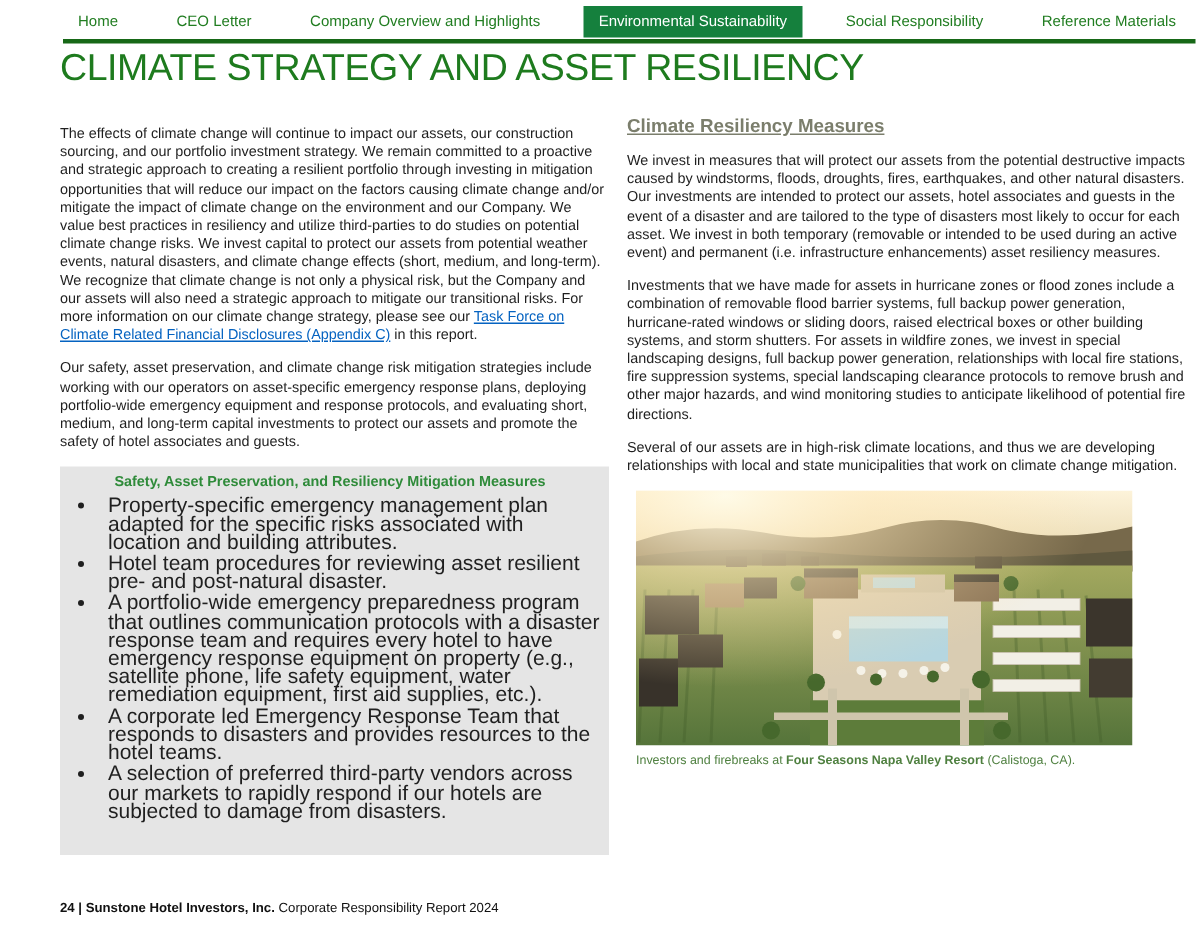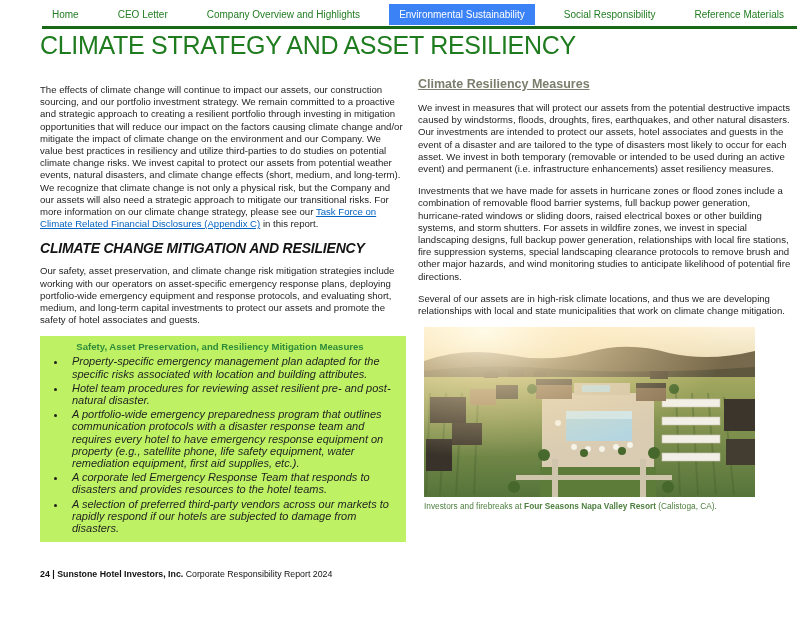--- a/index.html
+++ b/index.html
@@ -14,21 +14,21 @@
 
   
   .nav-tabs {
     position: absolute; left: 42px; right: 6px; top: 2px; height: 23px;
     display: flex; justify-content: space-between; align-items: flex-end;
   }
   .nav-tab {
     font-size: 10px; color: #217d21; padding: 5px 10px; white-space: nowrap;
     cursor: pointer;
   }
-  .nav-tab.active { background: #3b82f6; color: #ffffff; }
+  .nav-tab.active { background: #15803d; color: #ffffff; }
   .nav-rule {
     position: absolute; left: 42px; right: 3px; top: 26px; height: 3px;
     background: #176817;
   }
 
   
   .page-title {
     position: absolute; left: 40px; top: 31px;
     font-size: 25px; font-weight: 500; letter-spacing: -0.3px;
     color: #1e7b1e; white-space: nowrap;
@@ -45,47 +45,47 @@
   .section-heading.second { margin-top: 9px; }
 
   p.body {
     font-size: 9.6px; line-height: 12.2px; color: #1f1f1f;
     margin: 0 0 10px 0;
   }
   a.doc-link { color: #0563c1; text-decoration: underline; cursor: pointer; }
 
   
   .measures-box {
-    background: #bef264; margin-top: 3px; padding: 5px 6px 6px 0;
+    background: #e5e5e5; margin-top: 3px; padding: 5px 6px 22px 0;
   }
   .box-heading {
     text-align: center; color: #2f8b3a; font-weight: bold;
     font-size: 9.6px; margin-bottom: 3px;
   }
   .measures-box ul { margin: 0; padding: 0 0 0 27px; list-style: disc; }
   .measures-box li {
-    font-size: 11px; line-height: 12.2px; color: #1f1f1f;
-    margin-bottom: 2px; padding-left: 5px; font-style: italic;
+    font-size: 14px; line-height: 12.2px; color: #1f1f1f;
+    margin-bottom: 2px; padding-left: 5px;
   }
 
   
   .right-heading {
     font-size: 12.5px; font-weight: bold; color: #7b7e6c;
     text-decoration: underline; margin: 1px 0 11px 0;
   }
   .photo-wrap { margin: 8px 0 0 6px; width: 331px; height: 170px; }
   .photo-wrap svg { display: block; }
   .photo-caption {
     margin: 4px 0 0 6px; font-size: 8.3px; color: #4f8040;
   }
   .photo-caption .cap-bold { font-weight: bold; }
 
   
   .footer {
-    position: absolute; left: 40px; top: 569px;
+    position: absolute; left: 40px; top: 600px;
     font-size: 8.8px; color: #111111; white-space: nowrap;
   }
   .footer .f-bold { font-weight: bold; }
 </style>
 </head>
 <body>
 
 <nav class="nav-tabs">
   <span class="nav-tab">Home</span>
   <span class="nav-tab">CEO Letter</span>
@@ -94,21 +94,20 @@
   <span class="nav-tab">Social Responsibility</span>
   <span class="nav-tab">Reference Materials</span>
 </nav>
 <div class="nav-rule"></div>
 
 <h1 class="page-title">CLIMATE STRATEGY AND ASSET RESILIENCY</h1>
 
 <div class="col-left">
   <p class="body"><span>The effects of climate change will continue to impact our assets, our construction sourcing, and our portfolio investment strategy. We remain committed to a proactive and strategic approach to creating a resilient portfolio through investing in mitigation opportunities that will reduce our impact on the factors causing climate change and/or mitigate the impact of climate change on the environment and our Company. We value best practices in resiliency and utilize third-parties to do studies on potential climate change risks. We invest capital to protect our assets from potential weather events, natural disasters, and climate change effects (short, medium, and long-term). We recognize that climate change is not only a physical risk, but the Company and our assets will also need a strategic approach to mitigate our transitional risks. For more information on our climate change strategy, please see our </span><a class="doc-link">Task Force on Climate Related Financial Disclosures (Appendix C)</a><span> in this report.</span></p>
 
-  <h2 class="section-heading second">CLIMATE CHANGE MITIGATION AND RESILIENCY</h2>
   <p class="body">Our safety, asset preservation, and climate change risk mitigation strategies include working with our operators on asset-specific emergency response plans, deploying portfolio-wide emergency equipment and response protocols, and evaluating short, medium, and long-term capital investments to protect our assets and promote the safety of hotel associates and guests.</p>
 
   <div class="measures-box">
     <div class="box-heading">Safety, Asset Preservation, and Resiliency Mitigation Measures</div>
     <ul>
       <li>Property-specific emergency management plan adapted for the specific risks associated with location and building attributes.</li>
       <li>Hotel team procedures for reviewing asset resilient pre- and post-natural disaster.</li>
       <li>A portfolio-wide emergency preparedness program that outlines communication protocols with a disaster response team and requires every hotel to have emergency response equipment on property (e.g., satellite phone, life safety equipment, water remediation equipment, first aid supplies, etc.).</li>
       <li>A corporate led Emergency Response Team that responds to disasters and provides resources to the hotel teams.</li>
       <li>A selection of preferred third-party vendors across our markets to rapidly respond if our hotels are subjected to damage from disasters.</li>

